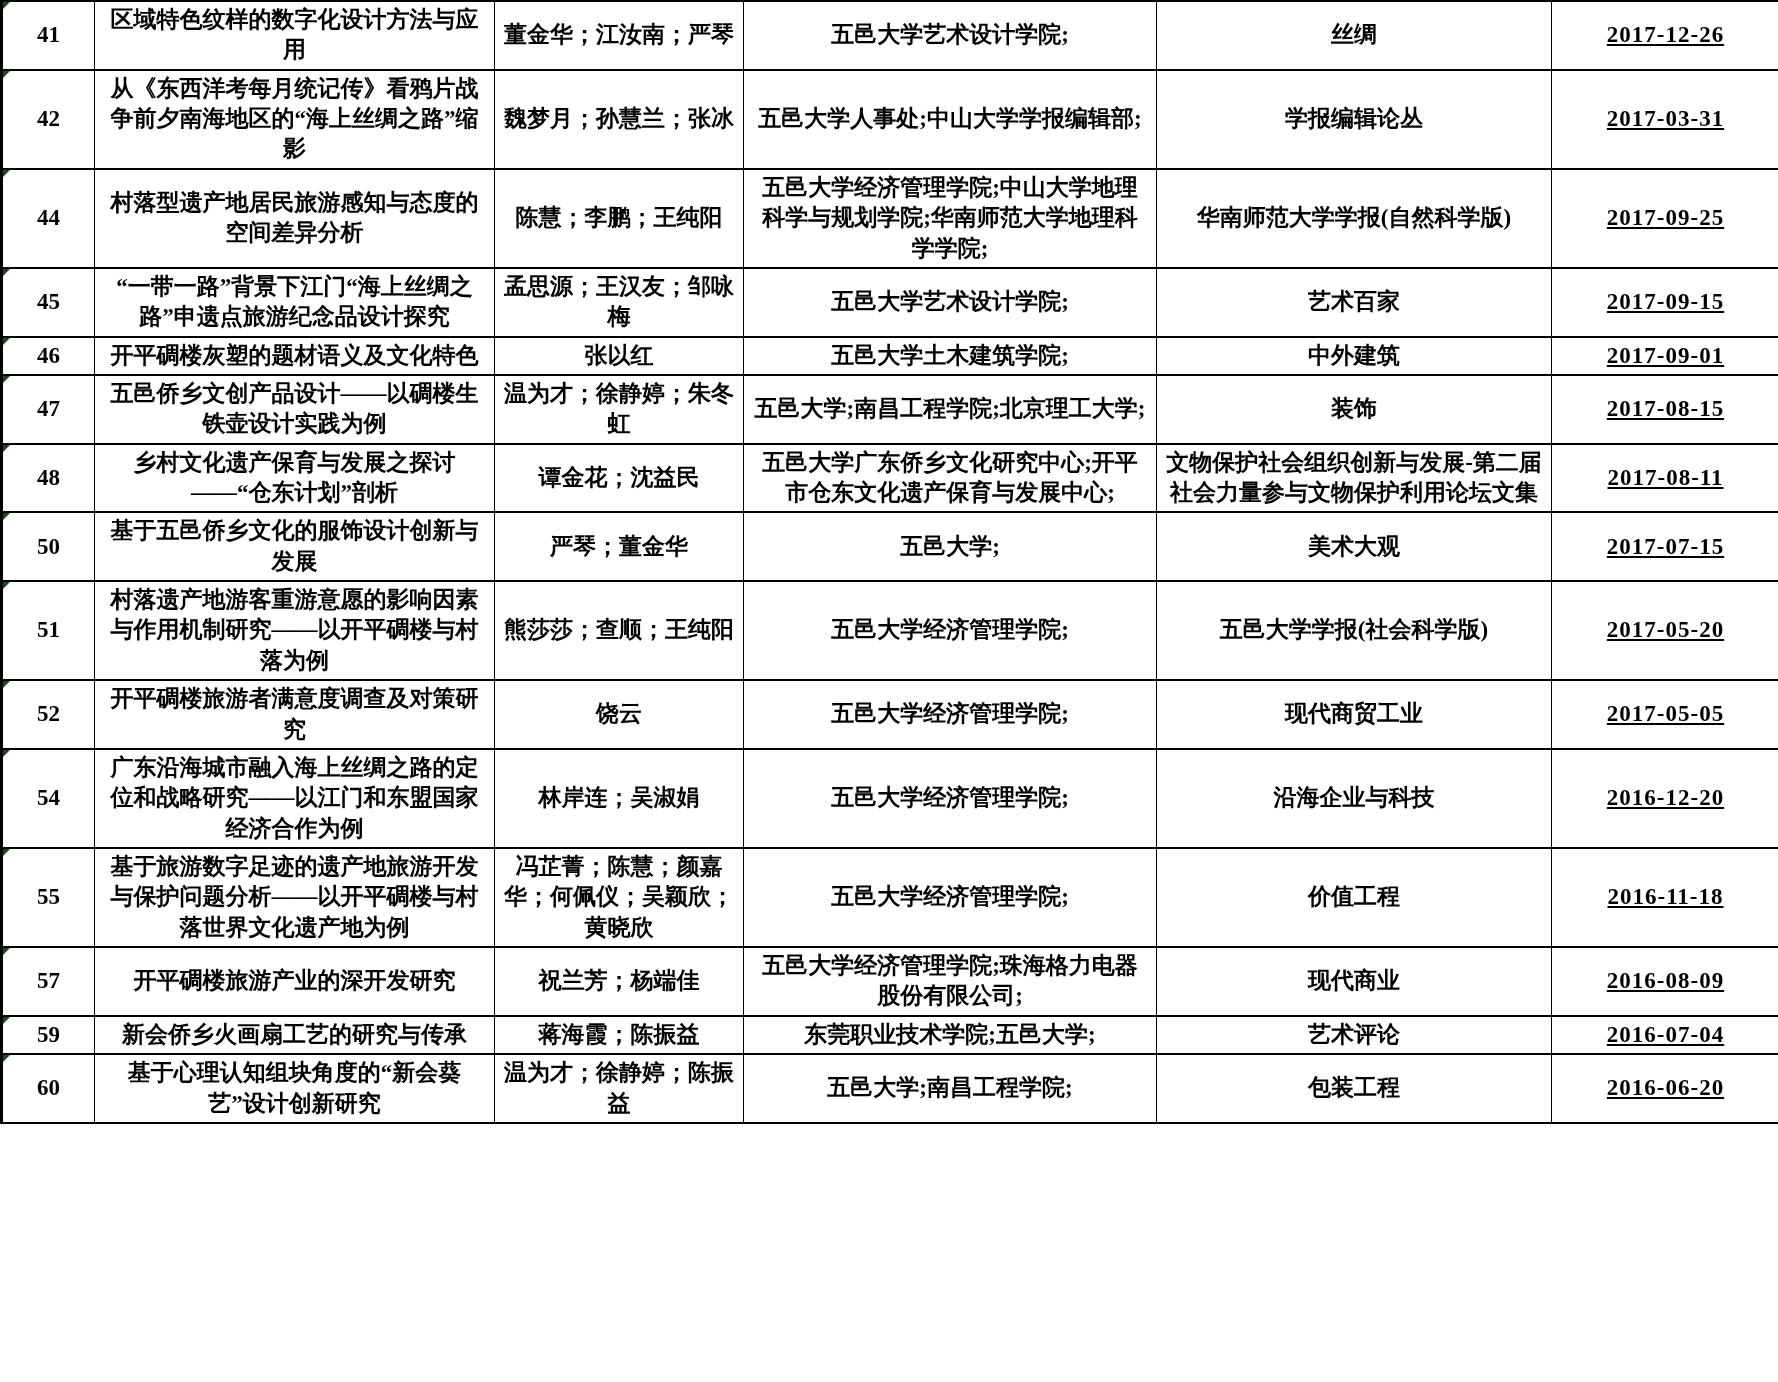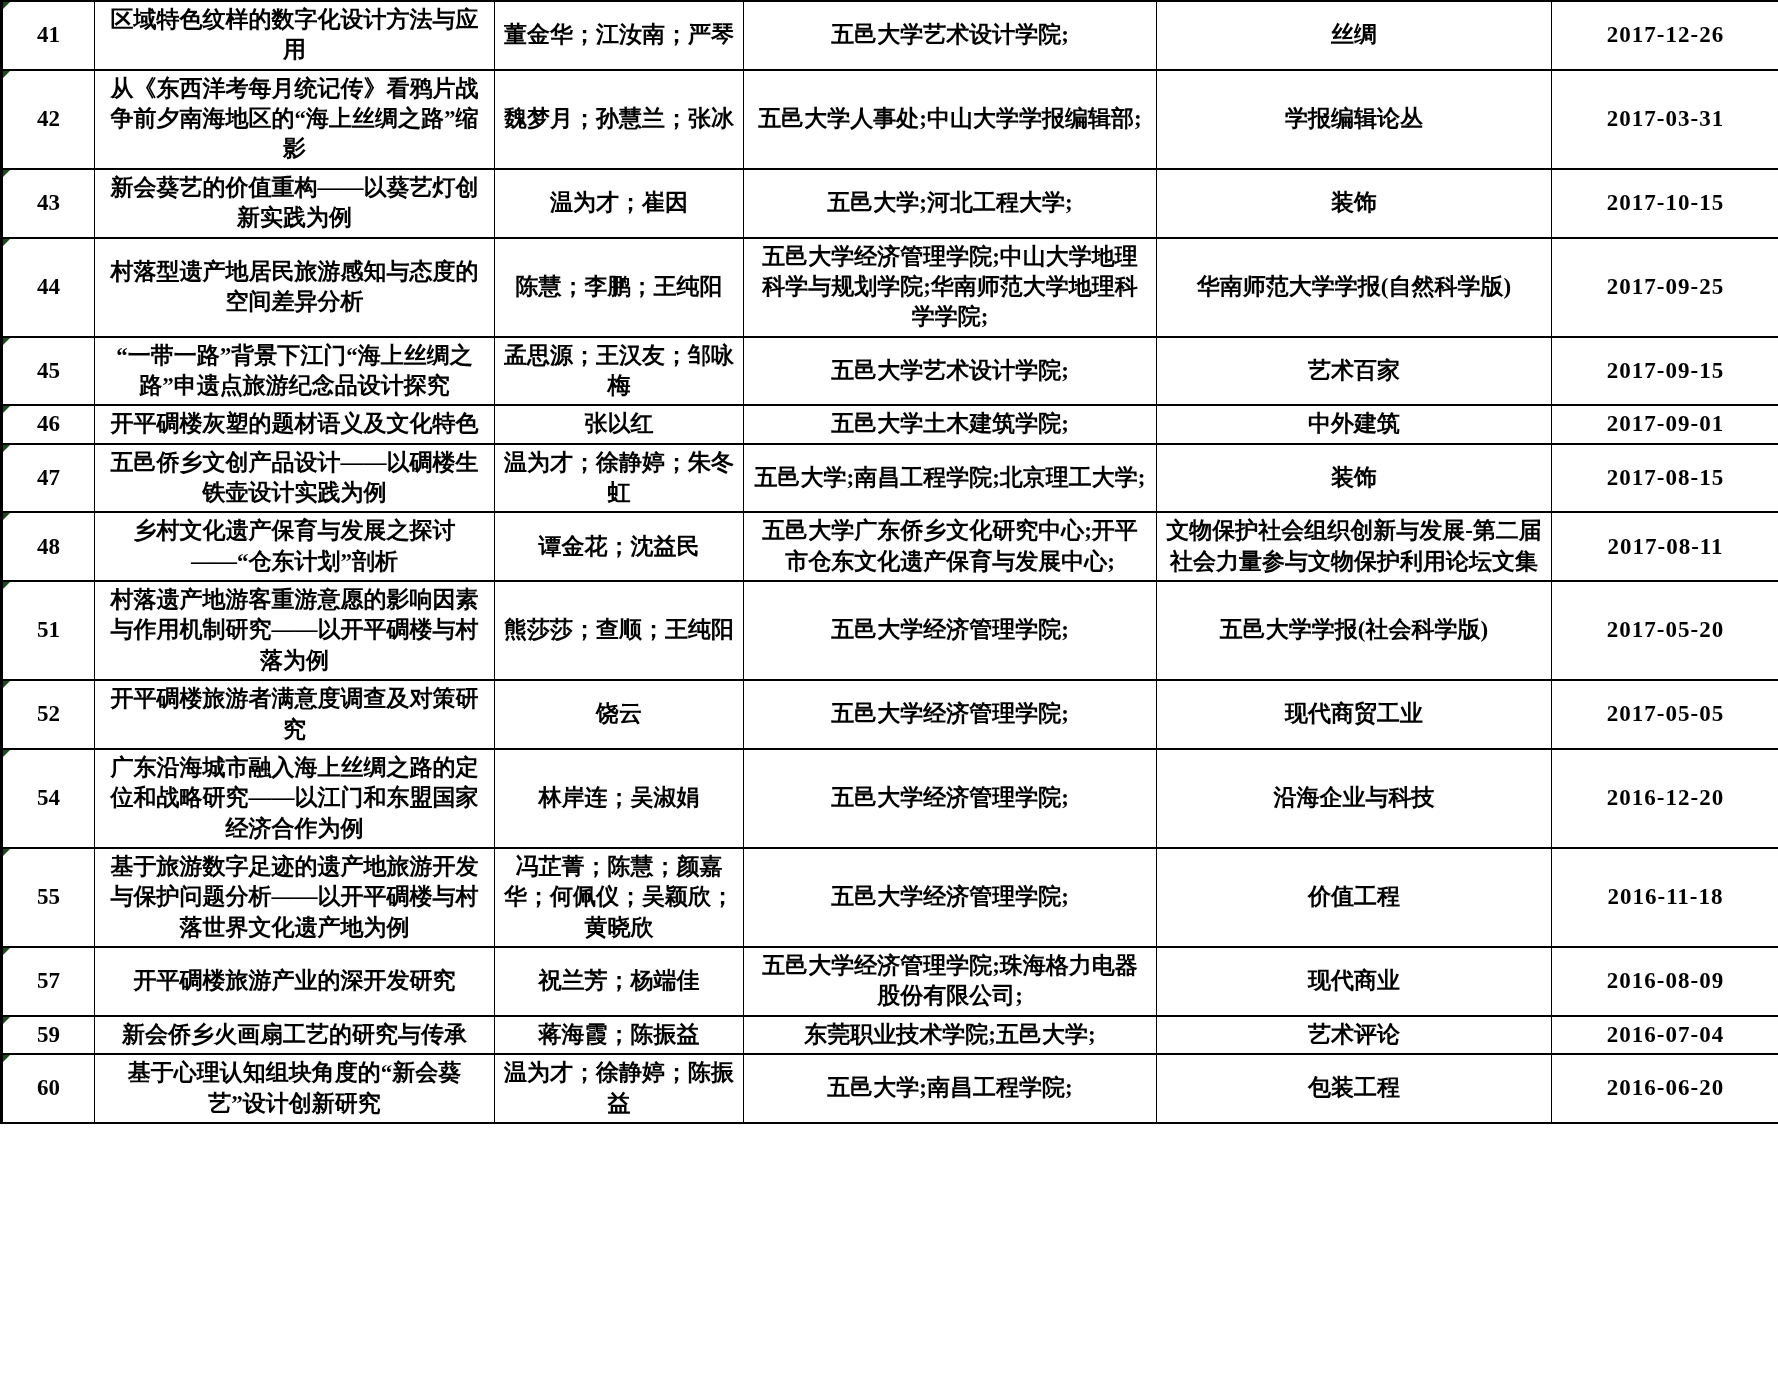--- a/index.html
+++ b/index.html
@@ -51,20 +51,21 @@
   }
   col.c-no       { width: 93px;  }
   col.c-title    { width: 400px; }
   col.c-authors  { width: 249px; }
   col.c-inst     { width: 413px; }
   col.c-journal  { width: 395px; }
   col.c-date     { width: 228px; }
   td.cell-date {
     letter-spacing: 1px;
     white-space: nowrap;
+    text-decoration: underline;
   }
 </style>
 </head>
 <body>
 
 <table class="pub-table">
   <colgroup>
     <col class="c-no">
     <col class="c-title">
     <col class="c-authors">
@@ -84,28 +85,20 @@
 
   <tr>
     <td class="cell-no">42</td>
     <td class="cell-title">从《东西洋考每月统记传》看鸦片战争前夕南海地区的“海上丝绸之路”缩影</td>
     <td class="cell-authors">魏梦月；孙慧兰；张冰</td>
     <td class="cell-inst">五邑大学人事处;中山大学学报编辑部;</td>
     <td class="cell-journal">学报编辑论丛</td>
     <td class="cell-date">2017-03-31</td>
   </tr>
 
-  <tr>
-    <td class="cell-no">43</td>
-    <td class="cell-title">新会葵艺的价值重构——以葵艺灯创新实践为例</td>
-    <td class="cell-authors">温为才；崔因</td>
-    <td class="cell-inst">五邑大学;河北工程大学;</td>
-    <td class="cell-journal">装饰</td>
-    <td class="cell-date">2017-10-15</td>
-  </tr>
 
   <tr>
     <td class="cell-no">44</td>
     <td class="cell-title">村落型遗产地居民旅游感知与态度的空间差异分析</td>
     <td class="cell-authors">陈慧；李鹏；王纯阳</td>
     <td class="cell-inst">五邑大学经济管理学院;中山大学地理科学与规划学院;华南师范大学地理科学学院;</td>
     <td class="cell-journal">华南师范大学学报(自然科学版)</td>
     <td class="cell-date">2017-09-25</td>
   </tr>
 
@@ -139,20 +132,28 @@
   <tr>
     <td class="cell-no">48</td>
     <td class="cell-title">乡村文化遗产保育与发展之探讨——“仓东计划”剖析</td>
     <td class="cell-authors">谭金花；沈益民</td>
     <td class="cell-inst">五邑大学广东侨乡文化研究中心;开平市仓东文化遗产保育与发展中心;</td>
     <td class="cell-journal">文物保护社会组织创新与发展-第二届社会力量参与文物保护利用论坛文集</td>
     <td class="cell-date">2017-08-11</td>
   </tr>
 
 
+  <tr>
+    <td class="cell-no">50</td>
+    <td class="cell-title">基于五邑侨乡文化的服饰设计创新与发展</td>
+    <td class="cell-authors">严琴；董金华</td>
+    <td class="cell-inst">五邑大学;</td>
+    <td class="cell-journal">美术大观</td>
+    <td class="cell-date">2017-07-15</td>
+  </tr>
 
   <tr>
     <td class="cell-no">51</td>
     <td class="cell-title">村落遗产地游客重游意愿的影响因素与作用机制研究——以开平碉楼与村落为例</td>
     <td class="cell-authors">熊莎莎；查顺；王纯阳</td>
     <td class="cell-inst">五邑大学经济管理学院;</td>
     <td class="cell-journal">五邑大学学报(社会科学版)</td>
     <td class="cell-date">2017-05-20</td>
   </tr>
 

